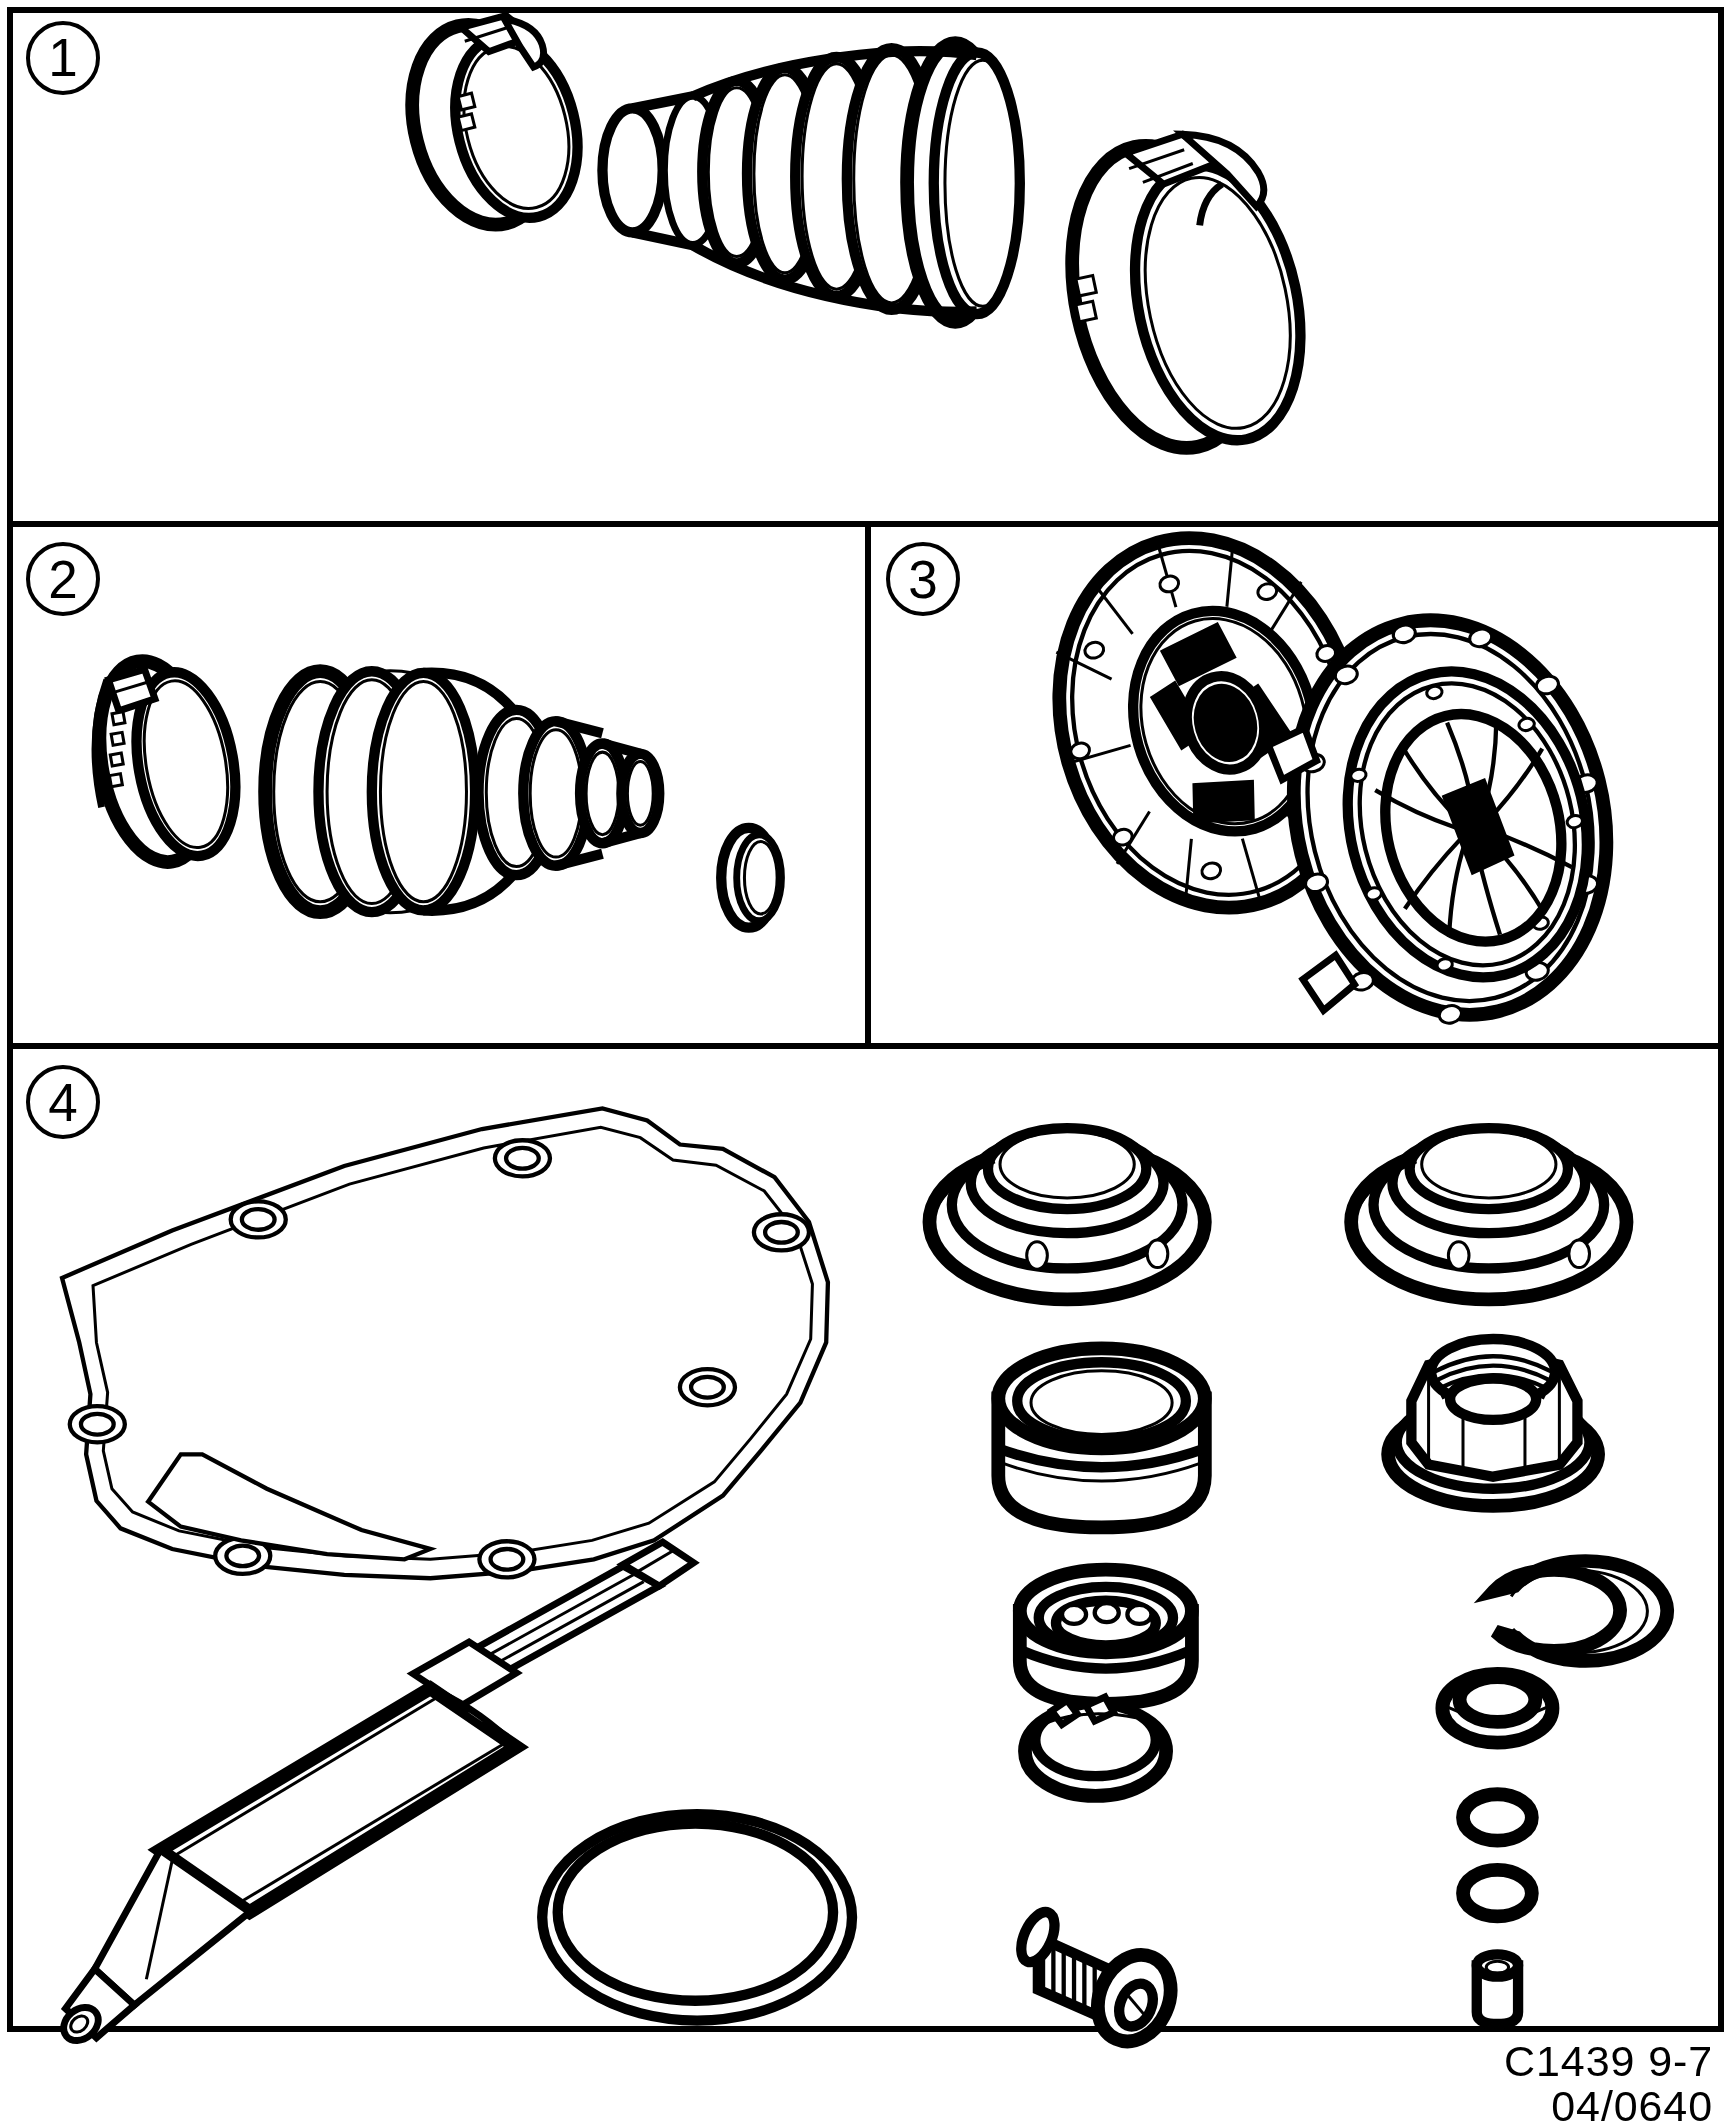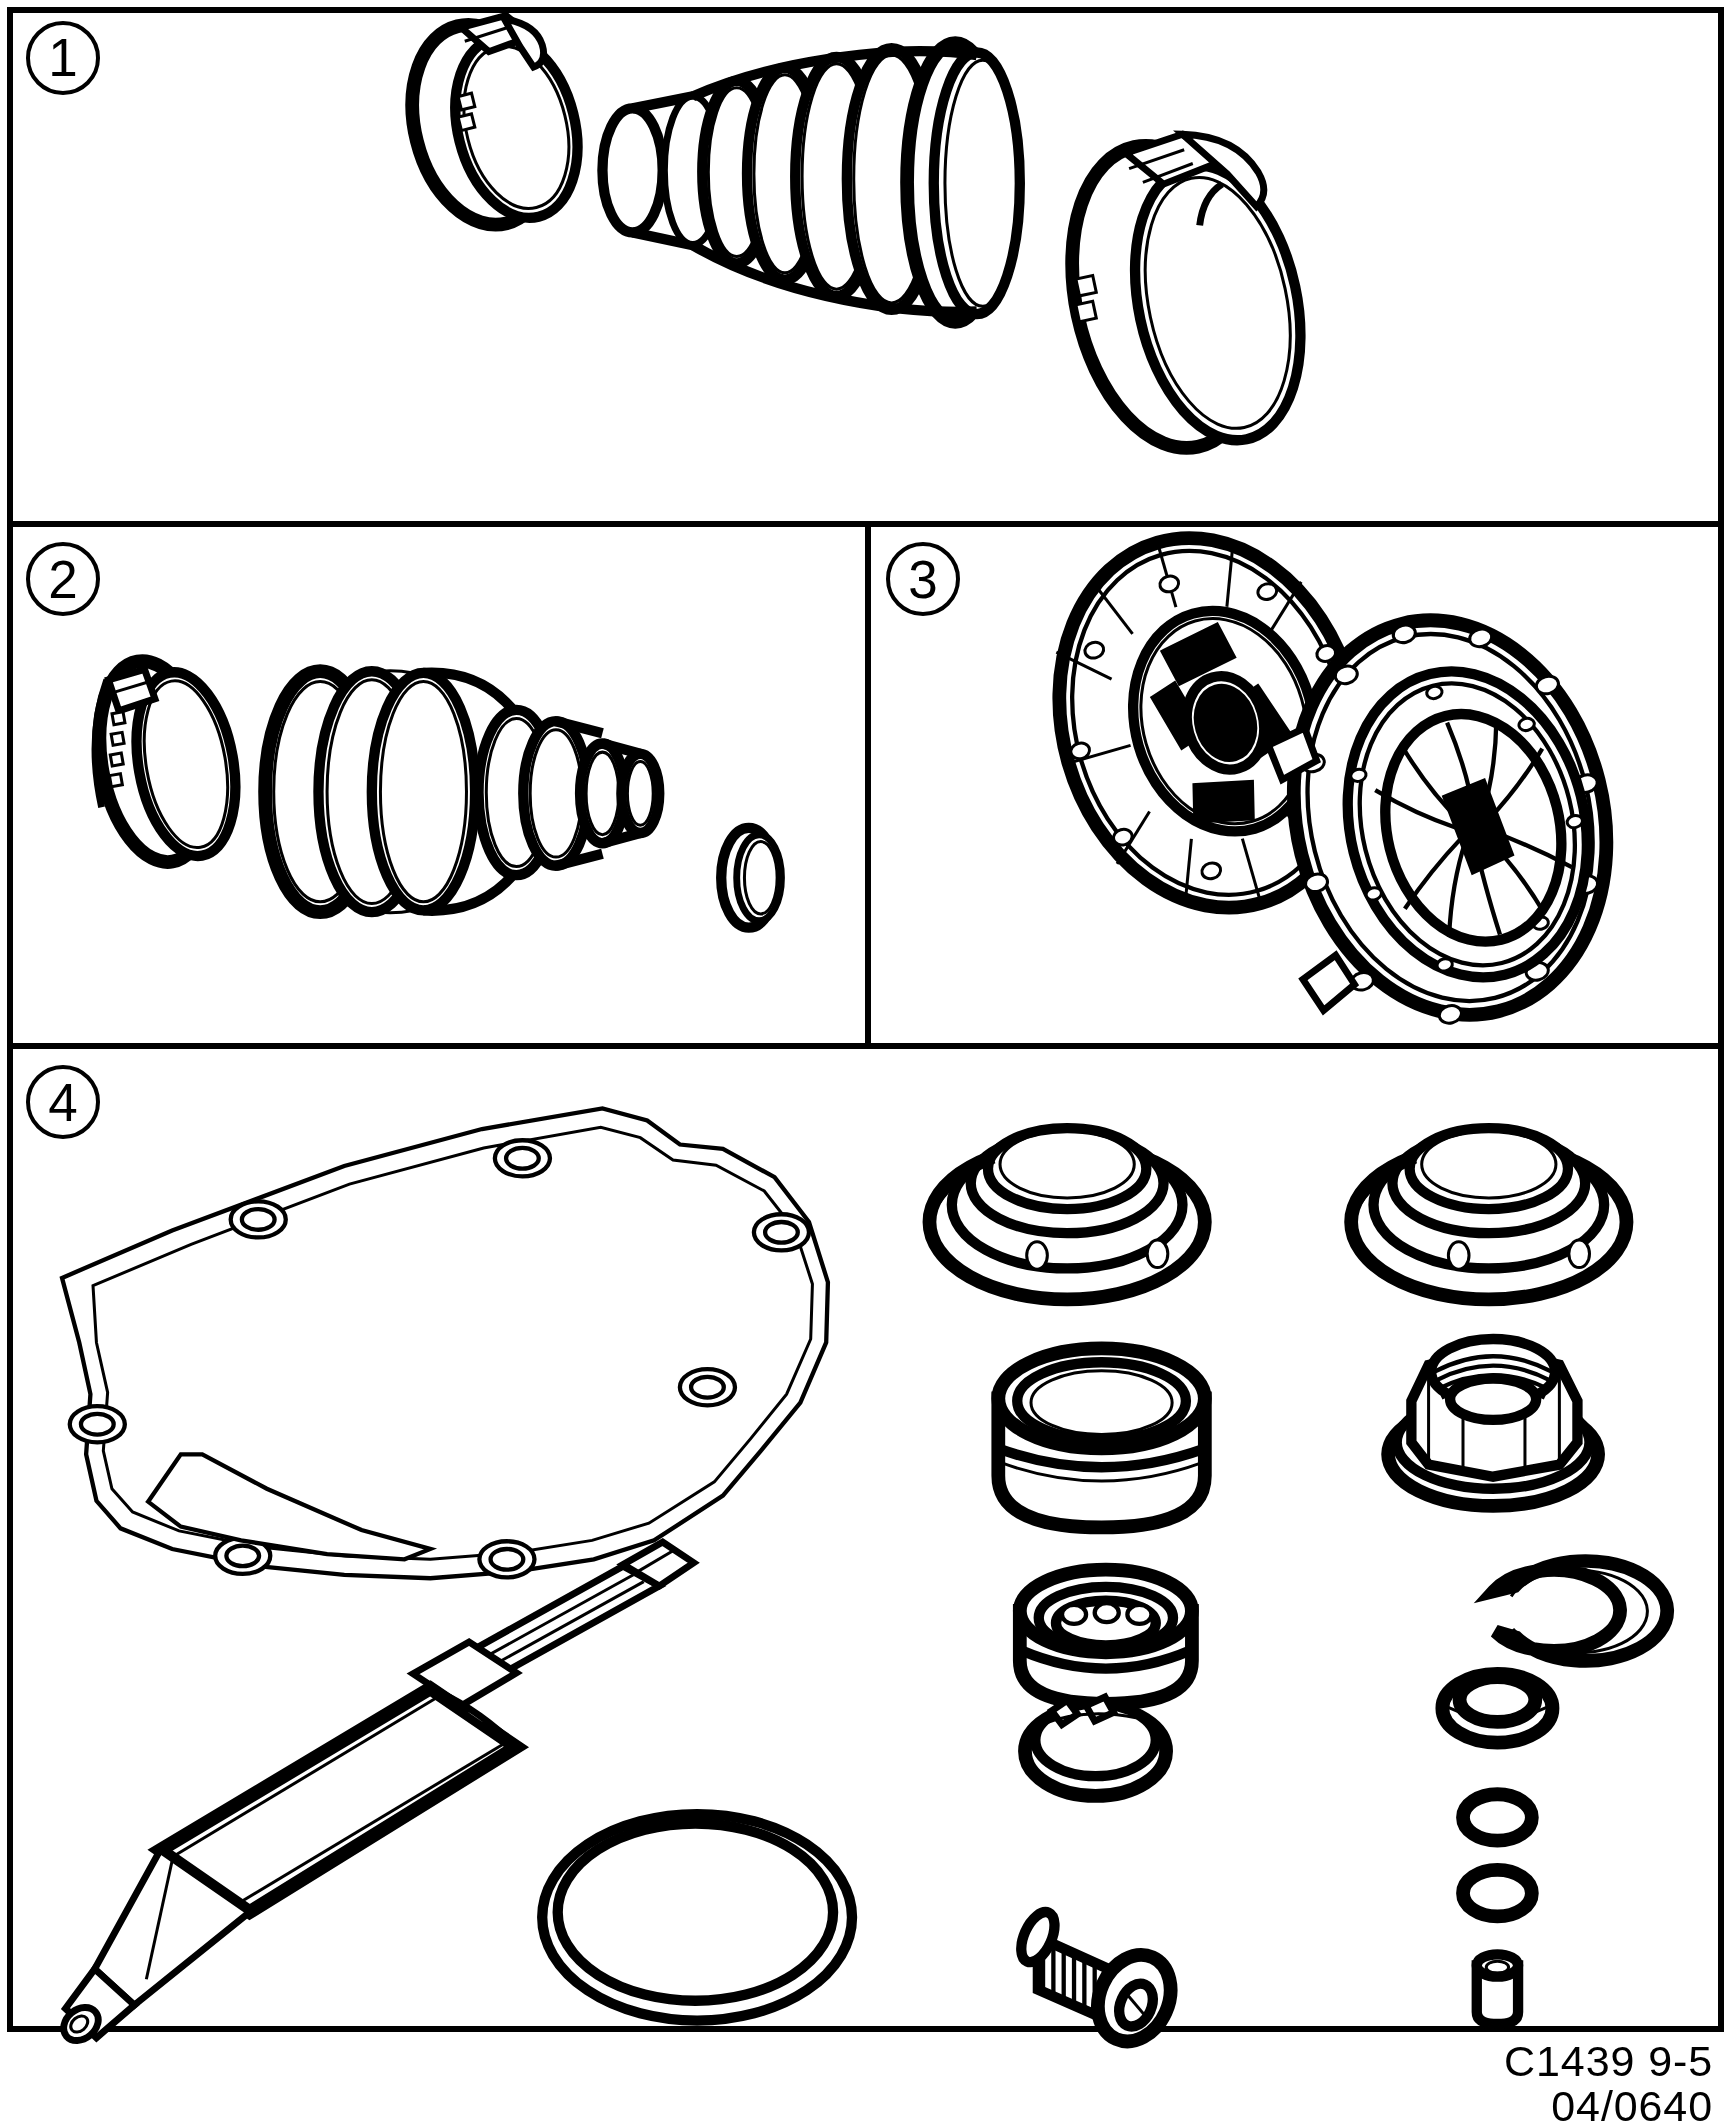--- a/index.html
+++ b/index.html
@@ -484,20 +484,20 @@
 
     <g>
       <path class="ln w-bold fillw" d="M1716 2284 L1716 2338 Q1716 2352 1740 2352 Q1764 2352 1764 2338 L1764 2284 Z"></path>
       <ellipse class="ln w-bold fillw" cx="1740" cy="2284" rx="24" ry="13"></ellipse>
       <ellipse class="ln w-hair" cx="1740" cy="2286" rx="13" ry="7"></ellipse>
     </g>
 
   </svg>
 
   <div class="caption" style="left:1032px;top:2037px;width:681px;">
-    <span>C1439 9-5</span>
+    <span>C1439 9-7</span>
   </div>
   <div class="caption" style="left:1032px;top:2082px;width:681px;">
     <span>04/0640</span>
   </div>
 
 </div>
 
 
 </body></html>

